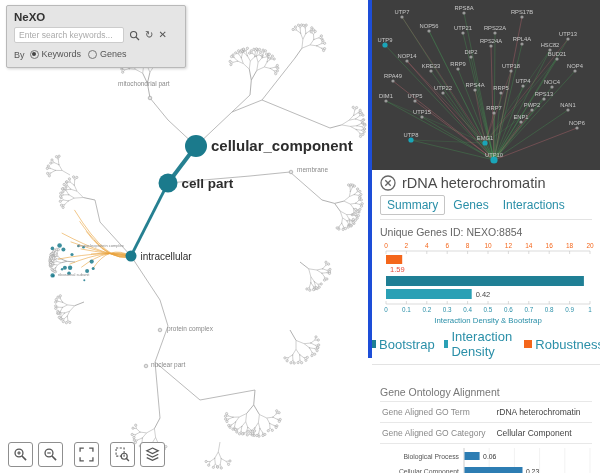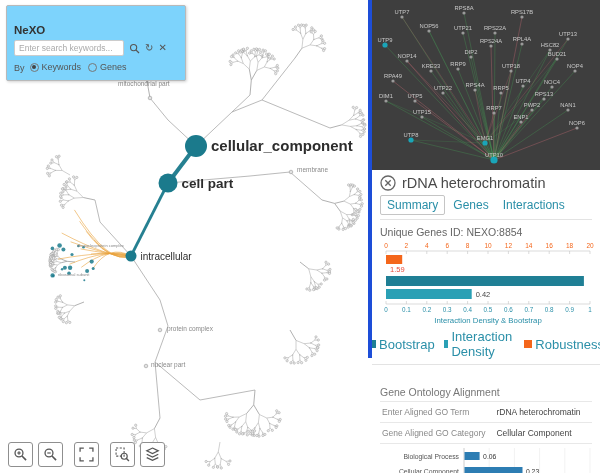--- a/index.html
+++ b/index.html
@@ -1,20 +1,20 @@
 <!DOCTYPE html>
 <html><head>
 <meta charset="utf-8">
 <style>
   *{margin:0;padding:0;box-sizing:border-box}
   body{font-family:"Liberation Sans",sans-serif;background:#fff}
   .app{position:relative;width:600px;height:473px;overflow:hidden;background:#fff}
   .tree-panel{position:absolute;left:0;top:0;width:368px;height:473px;background:#fff}
   #tree-svg{position:absolute;left:0;top:0}
-  .search-card{position:absolute;left:6px;top:5px;width:180px;background:#7dd3fc;border:1px solid #b9b9b9;border-radius:2px;box-shadow:1px 1px 3px rgba(0,0,0,.18);padding:18px 7px 6px}
+  .search-card{position:absolute;left:6px;top:5px;width:180px;background:#e5e5e5;border:1px solid #b9b9b9;border-radius:2px;box-shadow:1px 1px 3px rgba(0,0,0,.18);padding:5px 7px 6px}
   .search-title{font-size:11.5px;font-weight:bold;color:#333;margin-bottom:4px}
   .search-row{display:flex;align-items:center;gap:5px}
   .search-input{width:110px;height:16px;font-size:8.5px;border:1px solid #ccc;border-radius:2px;padding:0 4px;color:#444;outline:none}
   .search-input::placeholder{color:#aaa}
   .sicon{color:#555;font-size:10px;line-height:1;display:inline-flex;align-items:center;cursor:pointer}
   .by-row{display:flex;align-items:center;gap:5px;margin-top:6px;font-size:9px;color:#555}
   .opt{display:inline-flex;align-items:center;margin-right:7px;cursor:pointer}
   .radio{width:9px;height:9px;border:1px solid #777;border-radius:50%;display:inline-block;position:relative;margin-right:3px}
   .radio.checked::after{content:"";position:absolute;inset:1.5px;background:#444;border-radius:50%}
   .toolbar{position:absolute;left:8px;bottom:6px;display:flex;gap:5px}
@@ -1492,21 +1492,21 @@
           <span class="li"><span class="sw" style="background: rgb(31, 127, 149);"></span>Bootstrap</span>
           <span class="li"><span class="sw" style="background: rgb(42, 160, 181);"></span>Interaction Density</span>
           <span class="li"><span class="sw" style="background: rgb(244, 102, 27);"></span>Robustness</span>
         </div>
 
       <div class="sec-divider"></div>
       <div class="section-title">Gene Ontology Alignment</div>
       <table class="goa-table">
           <tbody id="goa-body">
             <tr>
-              <td class="k">Enter Aligned GO Term</td>
+              <td class="k">Gene Aligned GO Term</td>
               <td class="v">rDNA heterochromatin</td>
             </tr>
             <tr>
               <td class="k">Gene Aligned GO Category</td>
               <td class="v">Cellular Component</td>
             </tr>
           </tbody>
         </table>
 
       <svg id="go-chart" width="216" height="56">

